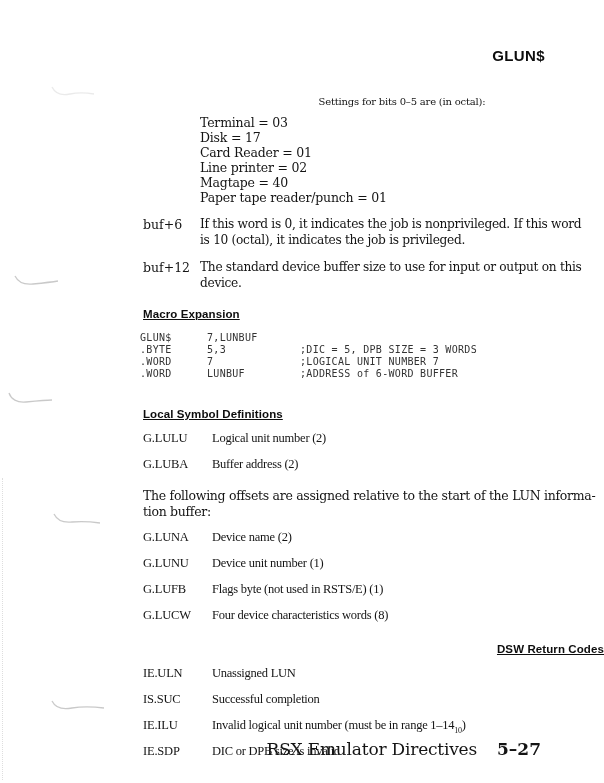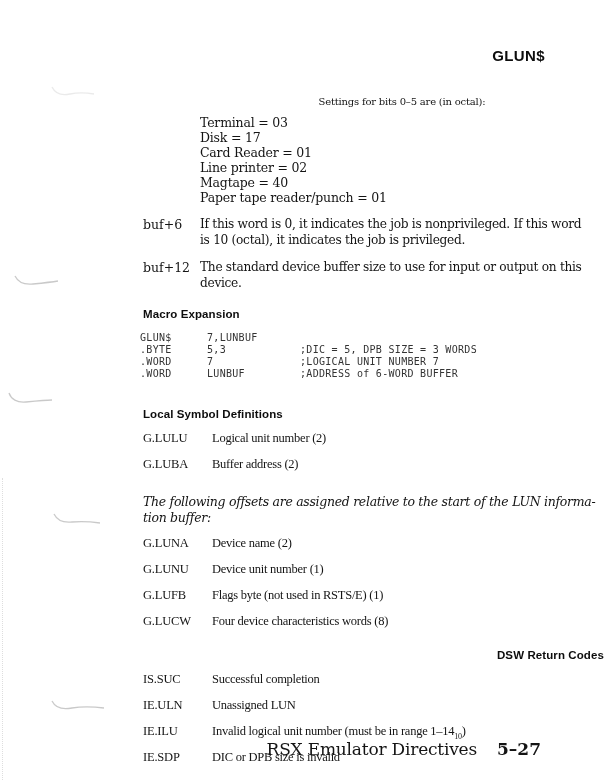--- a/index.html
+++ b/index.html
@@ -31,42 +31,42 @@
 
   .buf-row { display: flex; margin: 12px 0 0 143px; }
   .buf-label { flex: none; width: 57px; font-size: 12.5px; }
   .buf-label .buf-word { }
   .buf-text { font-size: 12.2px; line-height: 15.5px; letter-spacing: -0.3px; }
   .buf-text div { white-space: nowrap; }
 
   .section-heading {
     font-family: "Liberation Sans", "DejaVu Sans", sans-serif;
     font-weight: bold; font-size: 11.5px; color: #0d0d0d;
-    margin: 0 0 0 143px; letter-spacing: 0.1px;
+    margin: 0 0 0 143px; letter-spacing: 0.1px; text-decoration: underline;
   }
   .mt-macro { margin-top: 17px; }
   .mt-local { margin-top: 28px; }
   .mt-dsw   { margin-top: 20px; text-align: right; }
 
   .code-block {
     margin: 12px 0 0 140px;
     font-family: "DejaVu Sans Mono", monospace;
     font-size: 10px; line-height: 12px; color: #333333;
     letter-spacing: 0.3px;
   }
   .code-line { display: flex; white-space: pre; }
   .code-mnemonic { width: 67px; flex: none; }
   .code-operand  { width: 93px; flex: none; }
 
   .sym-row { display: flex; margin: 10px 0 0 143px; font-size: 12.5px; line-height: 16px; font-family: Liberation Serif, serif; }
   .sym-name { flex: none; width: 69px; letter-spacing: -0.2px; }
   .sym-desc { letter-spacing: -0.25px; white-space: nowrap; }
   .sym-desc sub { font-size: 8px; line-height: 0; }
 
-  .offsets-note { margin: 22px 0 0 143px; font-size: 12.5px; line-height: 15.5px; letter-spacing: -0.3px; font-style: italic; }
+  .offsets-note { margin: 16px 0 0 143px; font-size: 12.5px; line-height: 15.5px; letter-spacing: -0.3px; }
   .offsets-note div { white-space: nowrap; }
 
   .page-footer {
     position: absolute; top: 739px; right: 63px;
     display: flex; align-items: baseline; gap: 20px;
     font-size: 17px; letter-spacing: -0.2px;
   }
   .page-footer .footer-page-number { font-weight: bold; letter-spacing: 0; }
 
   .scan-artifact { position: absolute; opacity: 0.45; }
@@ -154,26 +154,26 @@
     <span class="sym-desc">Flags byte (not used in RSTS/E) (1)</span>
   </div>
   <div class="sym-row">
     <span class="sym-name">G.LUCW</span>
     <span class="sym-desc">Four device characteristics words (8)</span>
   </div>
 
   <h3 class="section-heading mt-dsw">DSW Return Codes</h3>
 
   <div class="sym-row">
+    <span class="sym-name">IE.ULN</span>
+    <span class="sym-desc">Unassigned LUN</span>
+  </div>
+  <div class="sym-row">
     <span class="sym-name">IS.SUC</span>
     <span class="sym-desc">Successful completion</span>
-  </div>
-  <div class="sym-row">
-    <span class="sym-name">IE.ULN</span>
-    <span class="sym-desc">Unassigned LUN</span>
   </div>
   <div class="sym-row">
     <span class="sym-name">IE.ILU</span>
     <span class="sym-desc"><span>Invalid logical unit number (must be in range 1–14</span><sub>10</sub><span>)</span></span>
   </div>
   <div class="sym-row">
     <span class="sym-name">IE.SDP</span>
     <span class="sym-desc">DIC or DPB size is invalid</span>
   </div>
 

